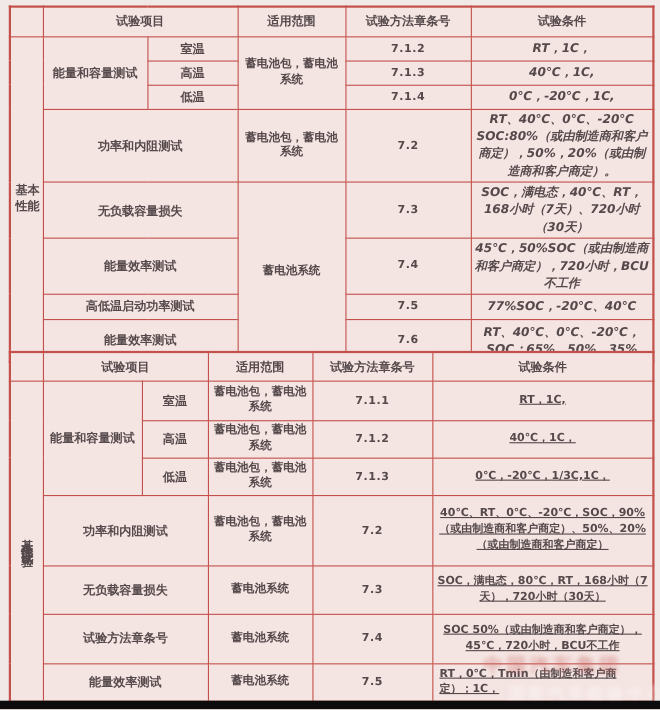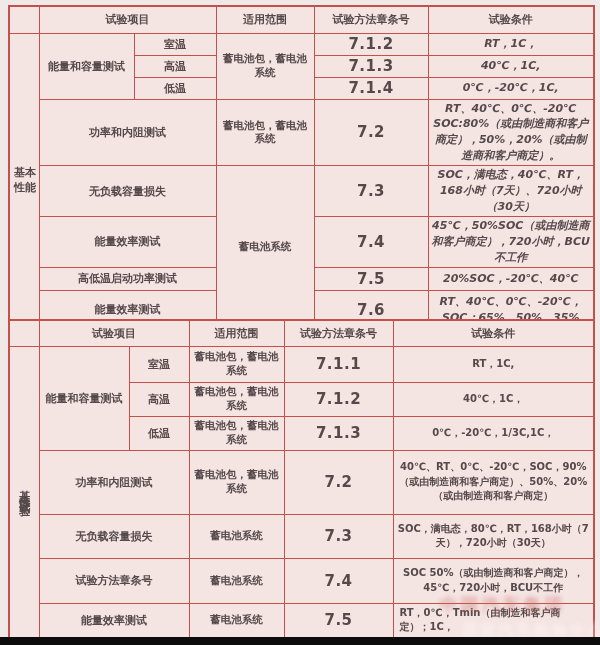--- a/index.html
+++ b/index.html
@@ -14,23 +14,23 @@
   #app{position:relative;width:600px;height:645px;overflow:hidden;background:var(--pagebg);}
   table{border-collapse:collapse;table-layout:fixed;position:absolute;left:8px;
         background:var(--cellbg);}
   td,th{border:1px solid var(--line);padding:1px 3px;text-align:center;vertical-align:middle;
         overflow:hidden;font-weight:bold;}
   table{border:2px solid var(--line);}
   th{font-size:11px;}
   .item{font-size:11px;}
   .sub{font-size:11px;}
   .scope{font-size:10.5px;line-height:1.3;}
-  .clause{font-size:15px;letter-spacing:0.5px;}
+  .clause{font-size:10px;letter-spacing:0.5px;}
   .cond{font-size:11px;line-height:1.45;font-style:italic;}
-  .cond2{font-size:10px;line-height:1.45;}
+  .cond2{font-size:10px;line-height:1.45;text-decoration:underline;}
   .cond-left{text-align:left;padding-left:6px;}
   .group-h{font-size:11px;line-height:1.35;}
   .group-h span{display:inline-block;width:2.2em;}
   .group-v{font-size:11px;}
   .group-v span{display:inline-block;writing-mode:vertical-rl;text-orientation:upright;
                 letter-spacing:3px;line-height:1;}
   #t1{top:5px;width:585px;}
   #t2{top:319px;width:585px;}
   #bottom-bar{position:absolute;left:0;top:637px;width:600px;height:8px;background:#0c0c0c;}
   .wm{position:absolute;pointer-events:none;filter:blur(2px);font-weight:bold;
@@ -92,21 +92,21 @@
       <td class="cond">SOC，满电态，40℃、RT，168小时（7天）、720小时（30天）</td>
     </tr>
     <tr style="height:50px">
       <td colspan="2" class="item">能量效率测试</td>
       <td class="clause">7.4</td>
       <td class="cond">45℃，50%SOC（或由制造商和客户商定），720小时，BCU不工作</td>
     </tr>
     <tr style="height:23px">
       <td colspan="2" class="item">高低温启动功率测试</td>
       <td class="clause">7.5</td>
-      <td class="cond">20%SOC，-20℃、40℃</td>
+      <td class="cond">77%SOC，-20℃、40℃</td>
     </tr>
     <tr style="height:39px">
       <td colspan="2" class="item">能量效率测试</td>
       <td class="clause">7.6</td>
       <td class="cond">RT、40℃、0℃、-20℃，SOC：65%、50%、35%</td>
     </tr>
   </tbody>
     </table>
 
   <table id="t2">

